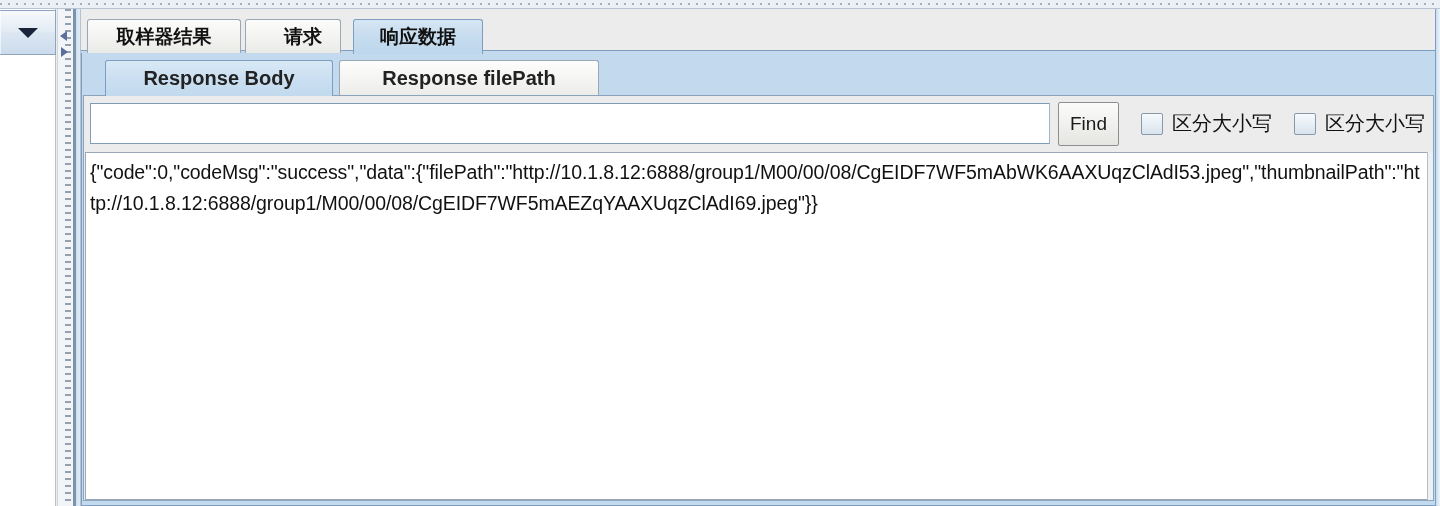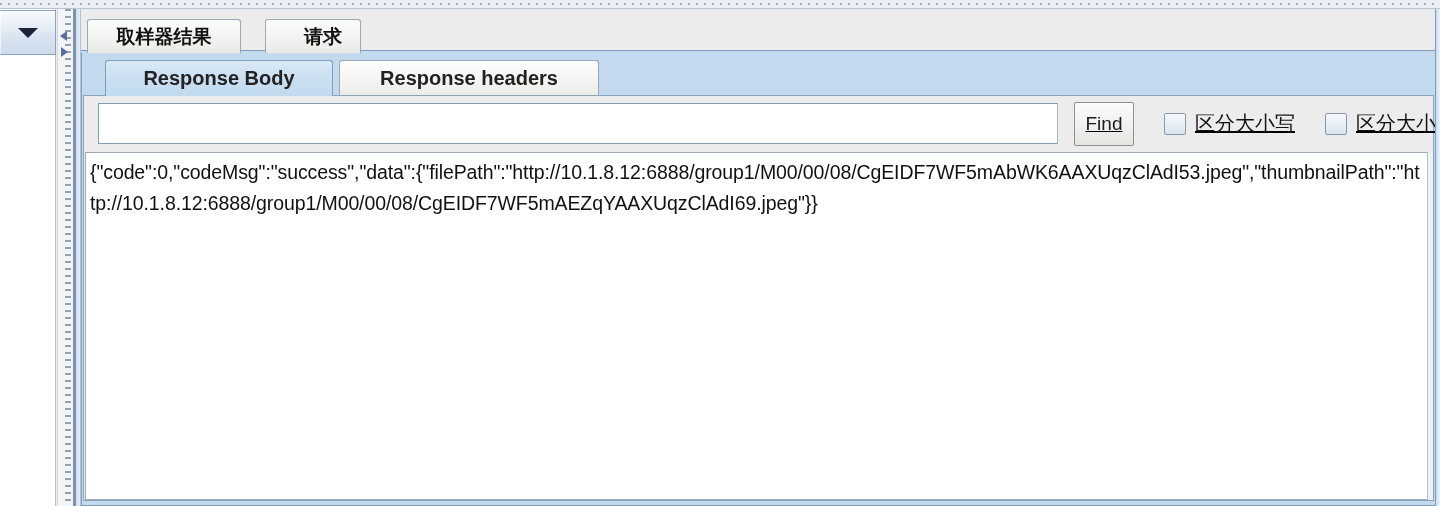--- a/index.html
+++ b/index.html
@@ -213,23 +213,22 @@
   }
 
   
   .searchbar {
     position: absolute;
     left: 0; top: 0;
     width: 1349px; height: 55px;
     background: #ececec;
     display: flex;
     align-items: center;
-    padding: 0 14px;
-    gap: 8px;
-    text-decoration: underline;
+    padding: 0 6px;
+    gap: 0;
   }
   .search-input {
     flex: 0 0 960px;
     height: 41px;
     background: #ffffff;
     border: 1px solid #7f9db9;
     border-right-color: #9fb4c9;
     font-family: "Liberation Sans", sans-serif;
     font-size: 16px;
     color: #000;
@@ -335,34 +334,37 @@
 
   <div class="main-pane">
 
     <div class="tabstrip-outer">
       <div class="filler"></div>
 
       <div class="tab" style="left:6px;width:154px;">
         <span>取样器结果</span>
       </div>
 
-      <div class="tab" style="left:184px;width:96px;padding-left:36px;">
+      <div class="tab" style="left:164px;width:96px;padding-left:36px;">
         <span>请求</span>
       </div>
 
+      <div class="tab sel" style="left:272px;width:130px;">
+        <span>响应数据</span>
+      </div>
     </div>
 
     <div class="outer-content">
 
       <div class="tabstrip-inner">
         <div class="itab sel" style="left:4px;width:228px;">
           <span>Response Body</span>
         </div>
         <div class="itab" style="left:238px;width:260px;">
-          <span>Response headers</span>
+          <span>Response filePath</span>
         </div>
       </div>
 
       <div class="inner-content">
 
         <div class="searchbar">
           <input class="search-input" type="text" value="" placeholder="" style="">
           <div class="find-btn">
             <span>Find</span>
           </div>

